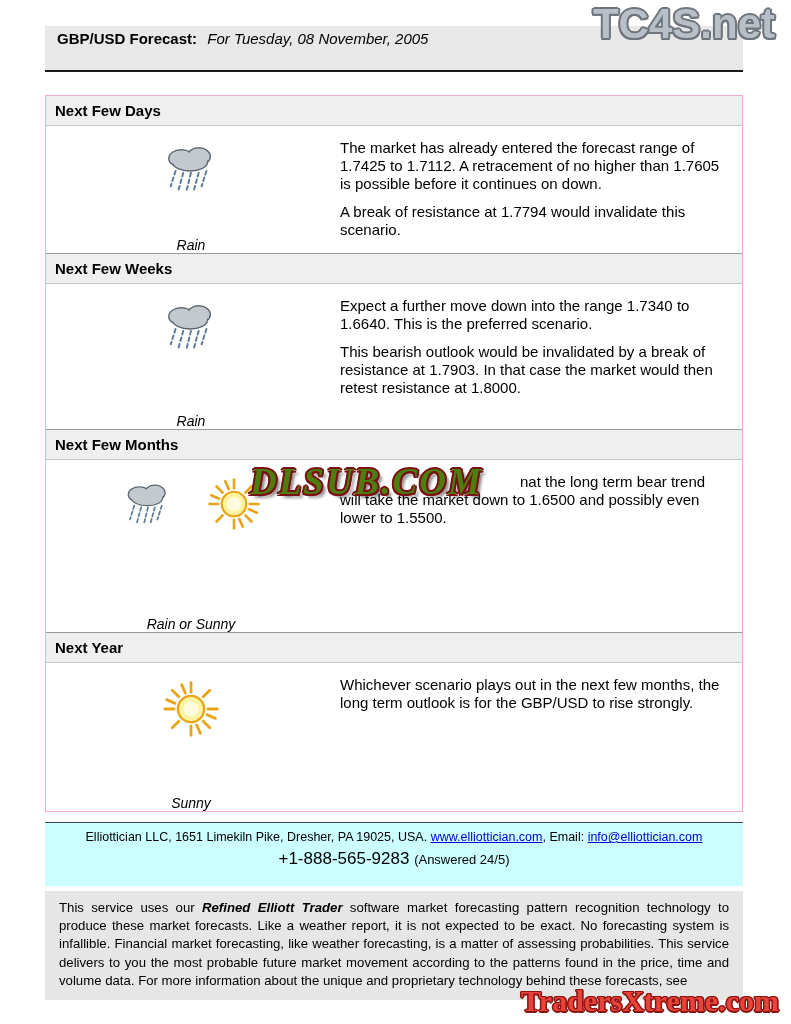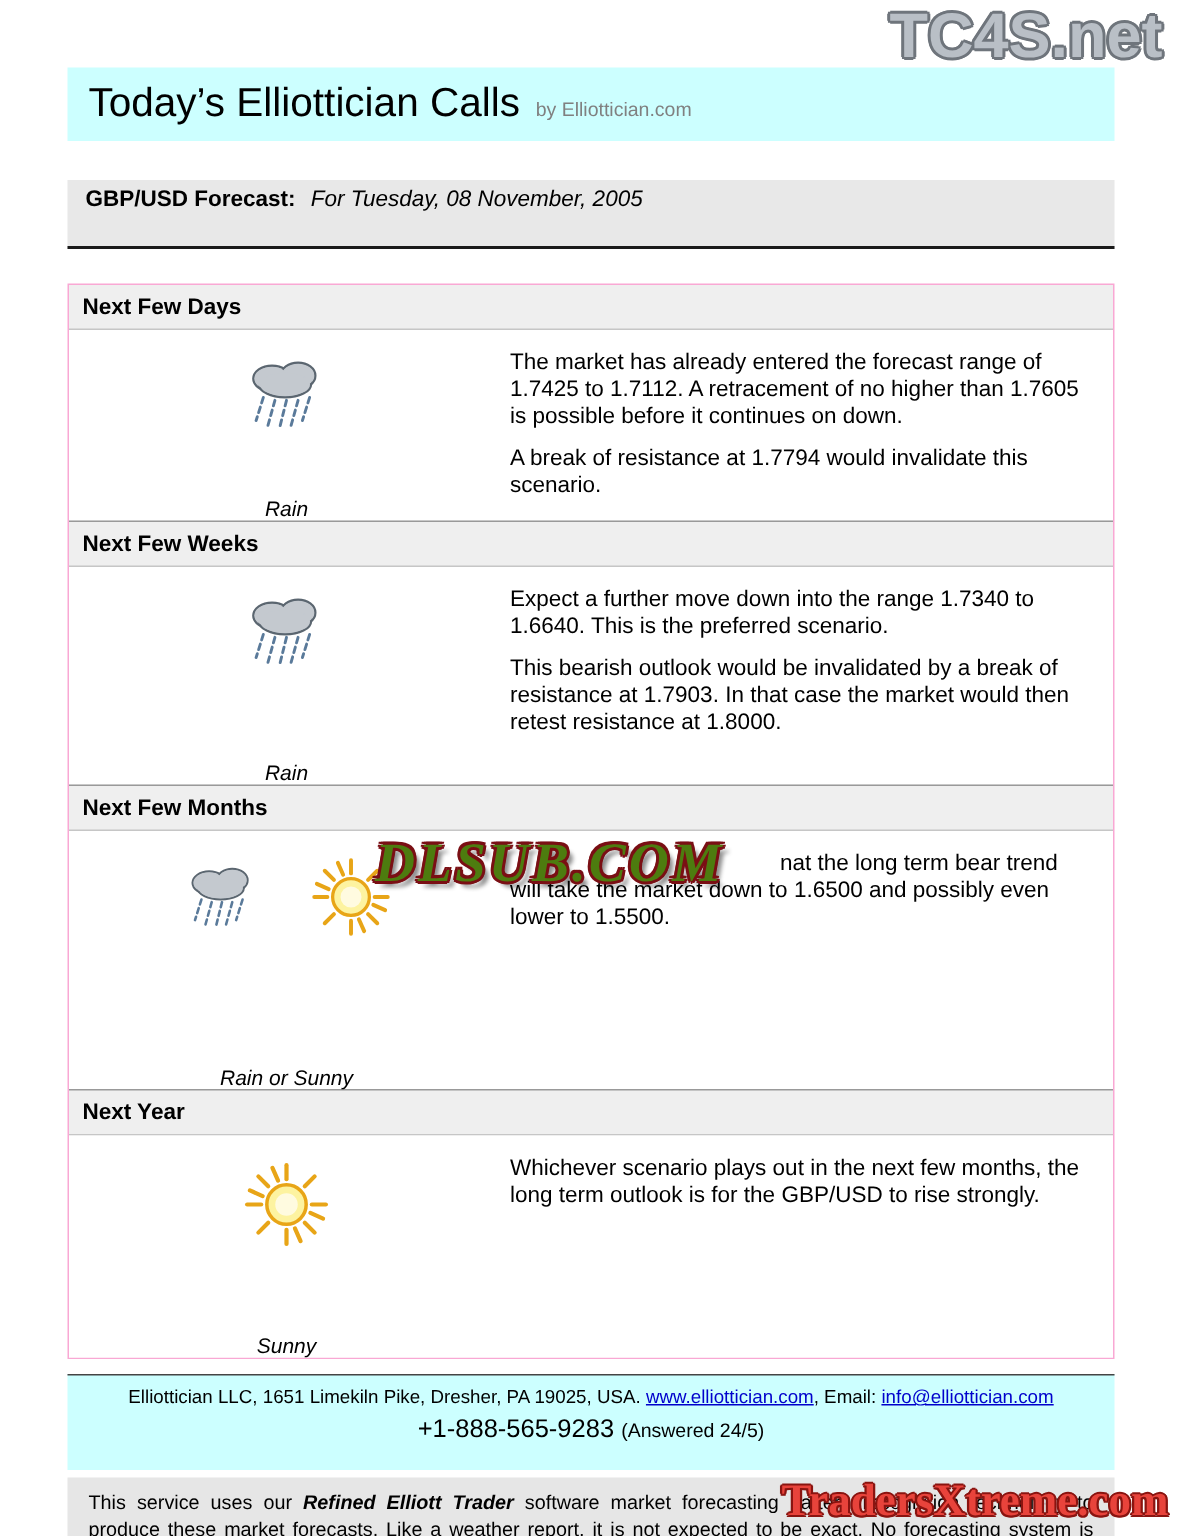--- a/index.html
+++ b/index.html
@@ -116,24 +116,20 @@
   }
   .bi { font-weight:bold; font-style:italic; }
 </style>
 </head>
 <body>
 
 <div class="page">
 
   <div class="wm-top">TC4S.net</div>
 
-  <div class="header-band">
-    <span class="header-title">Today’s Elliottician Calls</span>
-    <span class="header-sub">by Elliottician.com</span>
-  </div>
 
   <div class="forecast-bar">
     <span class="forecast-label">GBP/USD Forecast:</span>
     <span class="forecast-date">For Tuesday, 08 November, 2005</span>
   </div>
 
   <div class="ftable">
 
     <div class="section">
       <div class="sec-header">Next Few Days</div>

